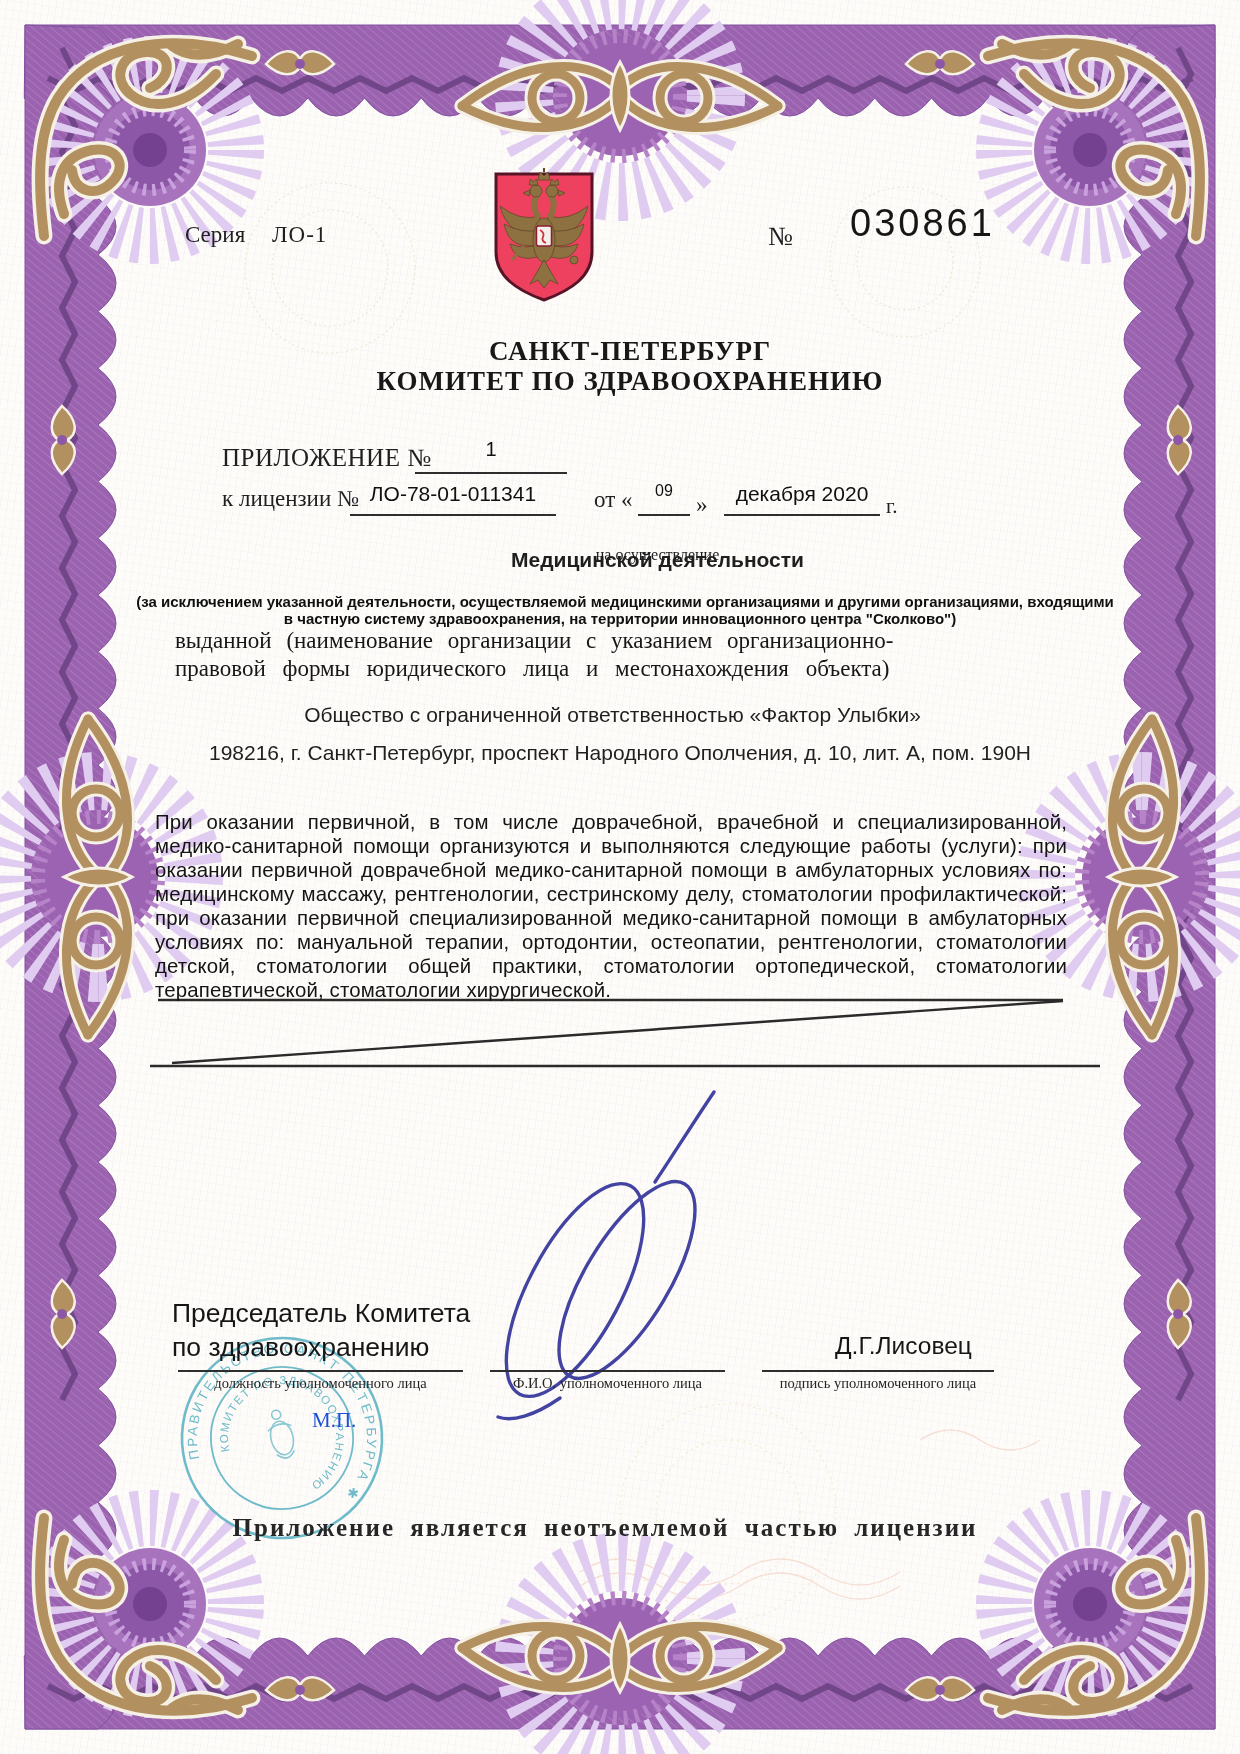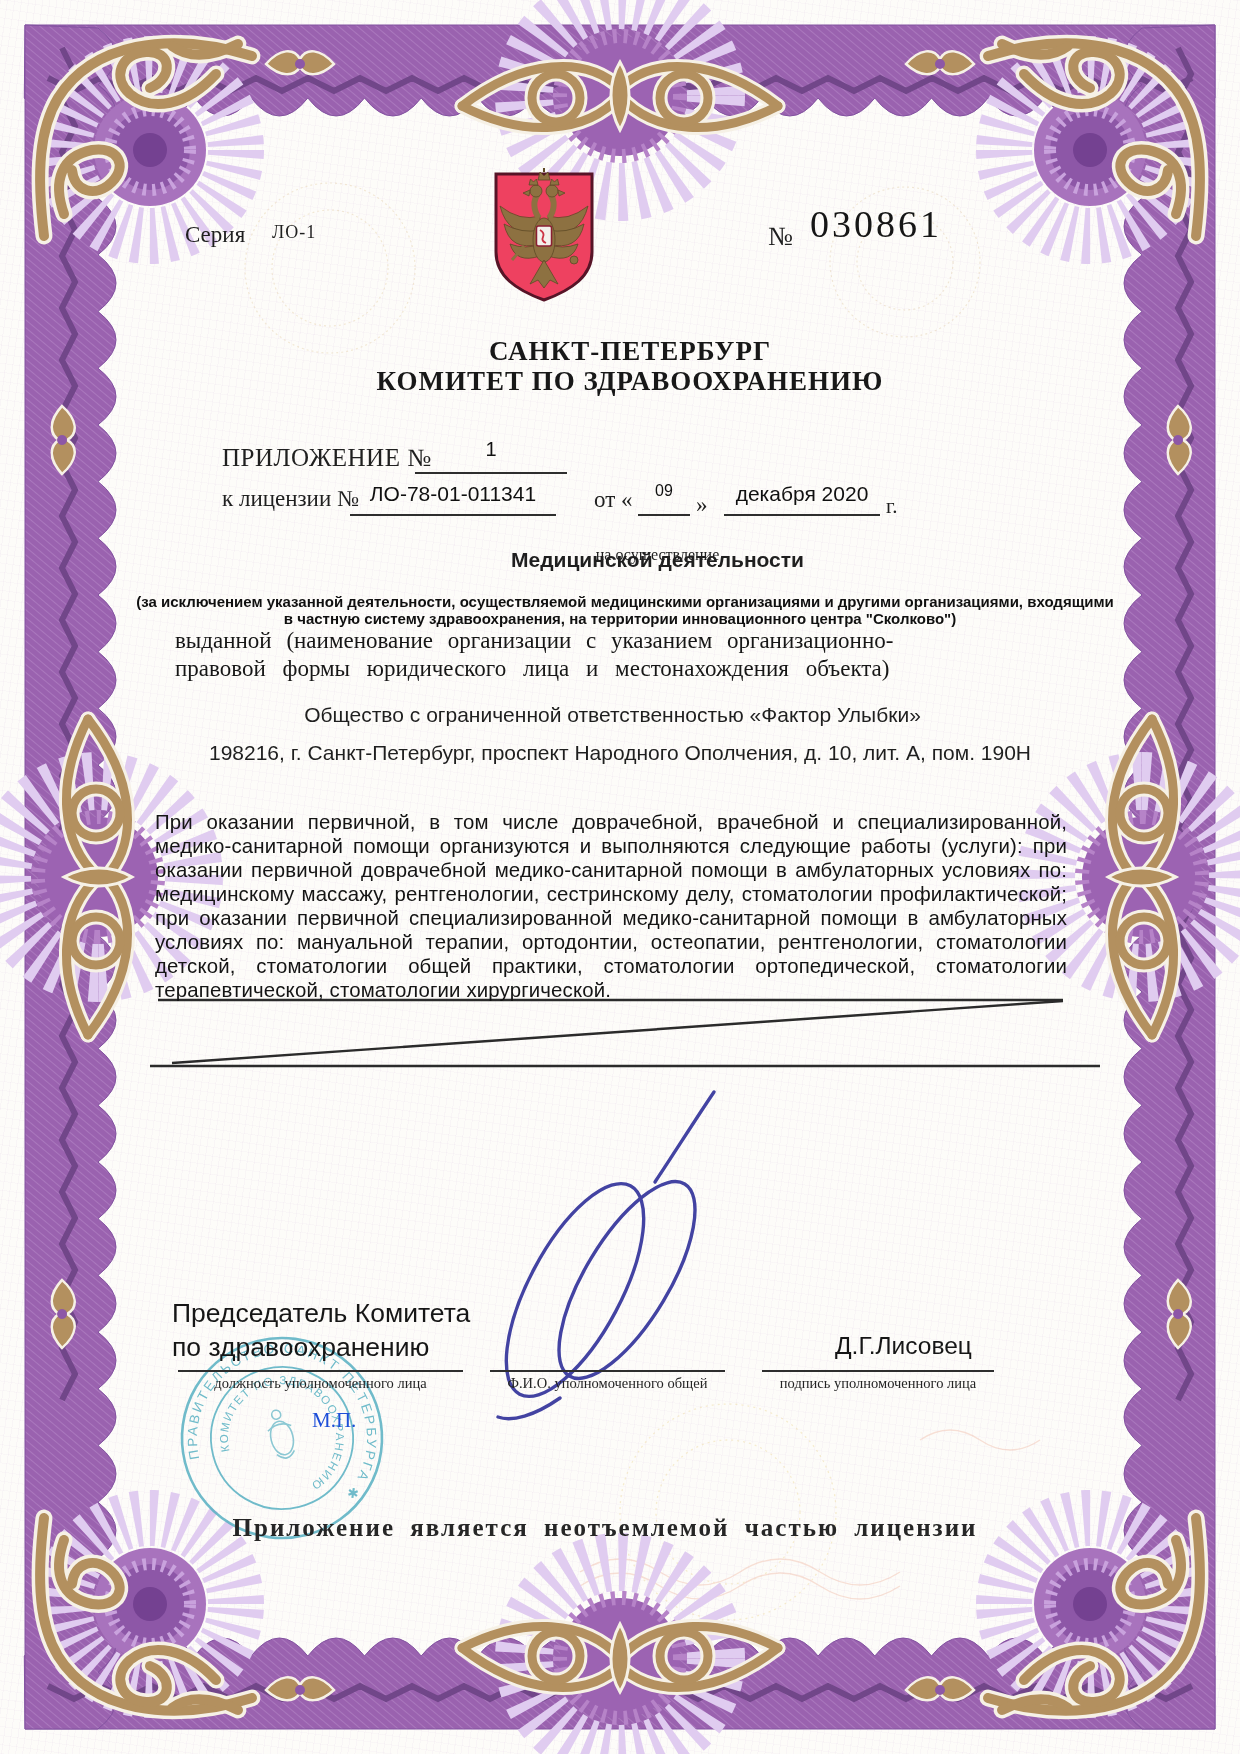--- a/index.html
+++ b/index.html
@@ -5,21 +5,21 @@
   html,body{margin:0;padding:0;background:#ffffff;}
   .page{position:relative;width:1240px;height:1754px;background:#fdfcf9;overflow:hidden;
         font-family:"Liberation Sans",sans-serif;color:#1f1f1f;}
   .paper-texture{position:absolute;inset:0;pointer-events:none;
      background-image:
        repeating-linear-gradient(98deg, rgba(170,120,190,.05) 0 1px, transparent 1px 7px),
        repeating-linear-gradient(8deg, rgba(170,120,190,.04) 0 1px, transparent 1px 9px);}
   .abs{position:absolute;}
   .serif{font-family:"Liberation Serif",serif;}
   .sans{font-family:"Liberation Sans",sans-serif;text-align:right;}
-  .mono{font-family:Liberation Serif, serif;}
+  .mono{font-family:Liberation Sans, sans-serif;margin-left:40px;}
   .cwrap{position:absolute;left:115px;right:145px;text-align:center;}
   .title{font-family:"Liberation Serif",serif;font-weight:bold;font-size:27px;letter-spacing:1px;color:#181818;}
   .fieldline{position:absolute;border-bottom:2px solid #2e2e2e;height:0;}
   .fieldval{position:absolute;text-align:center;font-size:21px;color:#101010;}
   .smallprint{font-size:15px;font-weight:600;color:#101010;line-height:17px;}
   .issued{font-family:"Liberation Serif",serif;font-size:23px;color:#161616;word-spacing:9px;}
   .bodytext{position:absolute;left:155px;top:810px;width:912px;text-align:justify;
             font-size:20.4px;line-height:24px;letter-spacing:.15px;font-weight:500;color:#141414;}
   .sigline{position:absolute;border-top:2px solid #2e2e2e;text-align:center;padding-top:3px;
            font-family:"Liberation Serif",serif;font-size:14.5px;color:#242424;}
@@ -194,21 +194,21 @@
       <path d="M62,17 h9 l-1.5,-6 -3,3 -3,-3 z"></path>
       <line x1="56" y1="4" x2="56" y2="0" stroke="#5e4a26" stroke-width="2"></line>
       <line x1="24" y1="92" x2="36" y2="78" stroke="#8d7141" stroke-width="3"></line>
       <circle cx="86" cy="92" r="4"></circle>
     </g>
     <rect x="48.5" y="58" width="15" height="20" rx="2" fill="#f3f0ec" stroke="#8a1f33" stroke-width="1.5"></rect>
     <path d="M52,62 q5,3 3,7 q-2,4 3,6" fill="none" stroke="#cc3344" stroke-width="1.8"></path>
   </svg>
 
   <span class="abs serif" style="left:185px;top:222px;font-size:23px">Серия</span>
-  <span class="abs serif" style="left:272px;top:222px;font-size:18px;letter-spacing:1px">ЛО-1</span>
+  <span class="abs serif" style="left:272px;top:222px;font-size:23px;letter-spacing:1px">ЛО-1</span>
   <span class="abs serif" style="left:768px;top:222px;font-size:26px">№</span>
   <span class="abs mono" style="left:810px;top:202px;font-size:38px;letter-spacing:3px;color:#161616">030861</span>
 
   <div class="cwrap title" style="top:336px;right:95px">САНКТ-ПЕТЕРБУРГ</div>
   <div class="cwrap title" style="top:366px;right:95px">КОМИТЕТ ПО ЗДРАВООХРАНЕНИЮ</div>
 
   <span class="abs serif" style="left:222px;top:444px;font-size:25px;letter-spacing:.5px">ПРИЛОЖЕНИЕ №</span>
   <div class="fieldline" style="left:415px;top:472px;width:152px"></div>
   <div class="fieldval" style="left:415px;top:438px;width:152px;font-size:20px">1</div>
 
@@ -234,19 +234,19 @@
   <div class="cwrap sans" style="top:703px;right:130px;font-size:21px;font-weight:500">Общество с ограниченной ответственностью «Фактор Улыбки»</div>
   <div class="cwrap sans" style="top:741px;left:110px;right:110px;font-size:21px;font-weight:500">198216, г. Санкт-Петербург, проспект Народного Ополчения, д. 10, лит. А, пом. 190Н</div>
 
   <div class="bodytext">При оказании первичной, в том числе доврачебной, врачебной и специализированной, медико-санитарной помощи организуются и выполняются следующие работы (услуги): при оказании первичной доврачебной медико-санитарной помощи в амбулаторных условиях по: медицинскому массажу, рентгенологии, сестринскому делу, стоматологии профилактической; при оказании первичной специализированной медико-санитарной помощи в амбулаторных условиях по: мануальной терапии, ортодонтии, остеопатии, рентгенологии, стоматологии детской, стоматологии общей практики, стоматологии ортопедической, стоматологии терапевтической, стоматологии хирургической.</div>
 
   <div class="abs sans signpos" style="left:172px;top:1298px">Председатель Комитета</div>
   <div class="abs sans signpos" style="left:172px;top:1332px">по здравоохранению</div>
   <div class="abs sans" style="left:835px;top:1332px;width:200px;text-align:left;font-size:24.5px;font-weight:500;color:#161616">Д.Г.Лисовец</div>
 
   <div class="sigline" style="left:178px;top:1370px;width:285px">должность уполномоченного лица</div>
-  <div class="sigline" style="left:490px;top:1370px;width:235px">Ф.И.О. уполномоченного общей</div>
+  <div class="sigline" style="left:490px;top:1370px;width:235px">Ф.И.О. уполномоченного лица</div>
   <div class="sigline" style="left:762px;top:1370px;width:232px">подпись уполномоченного лица</div>
 
   <div class="abs serif" style="left:312px;top:1408px;font-size:21px;color:#1d4ed8">М.П.</div>
 
   <div class="cwrap serif" style="top:1514px;left:110px;right:140px;font-size:25px;font-weight:bold;letter-spacing:2px;word-spacing:7px;color:#262626">Приложение является неотъемлемой частью лицензии</div>
 </div>
 
 </body></html>

